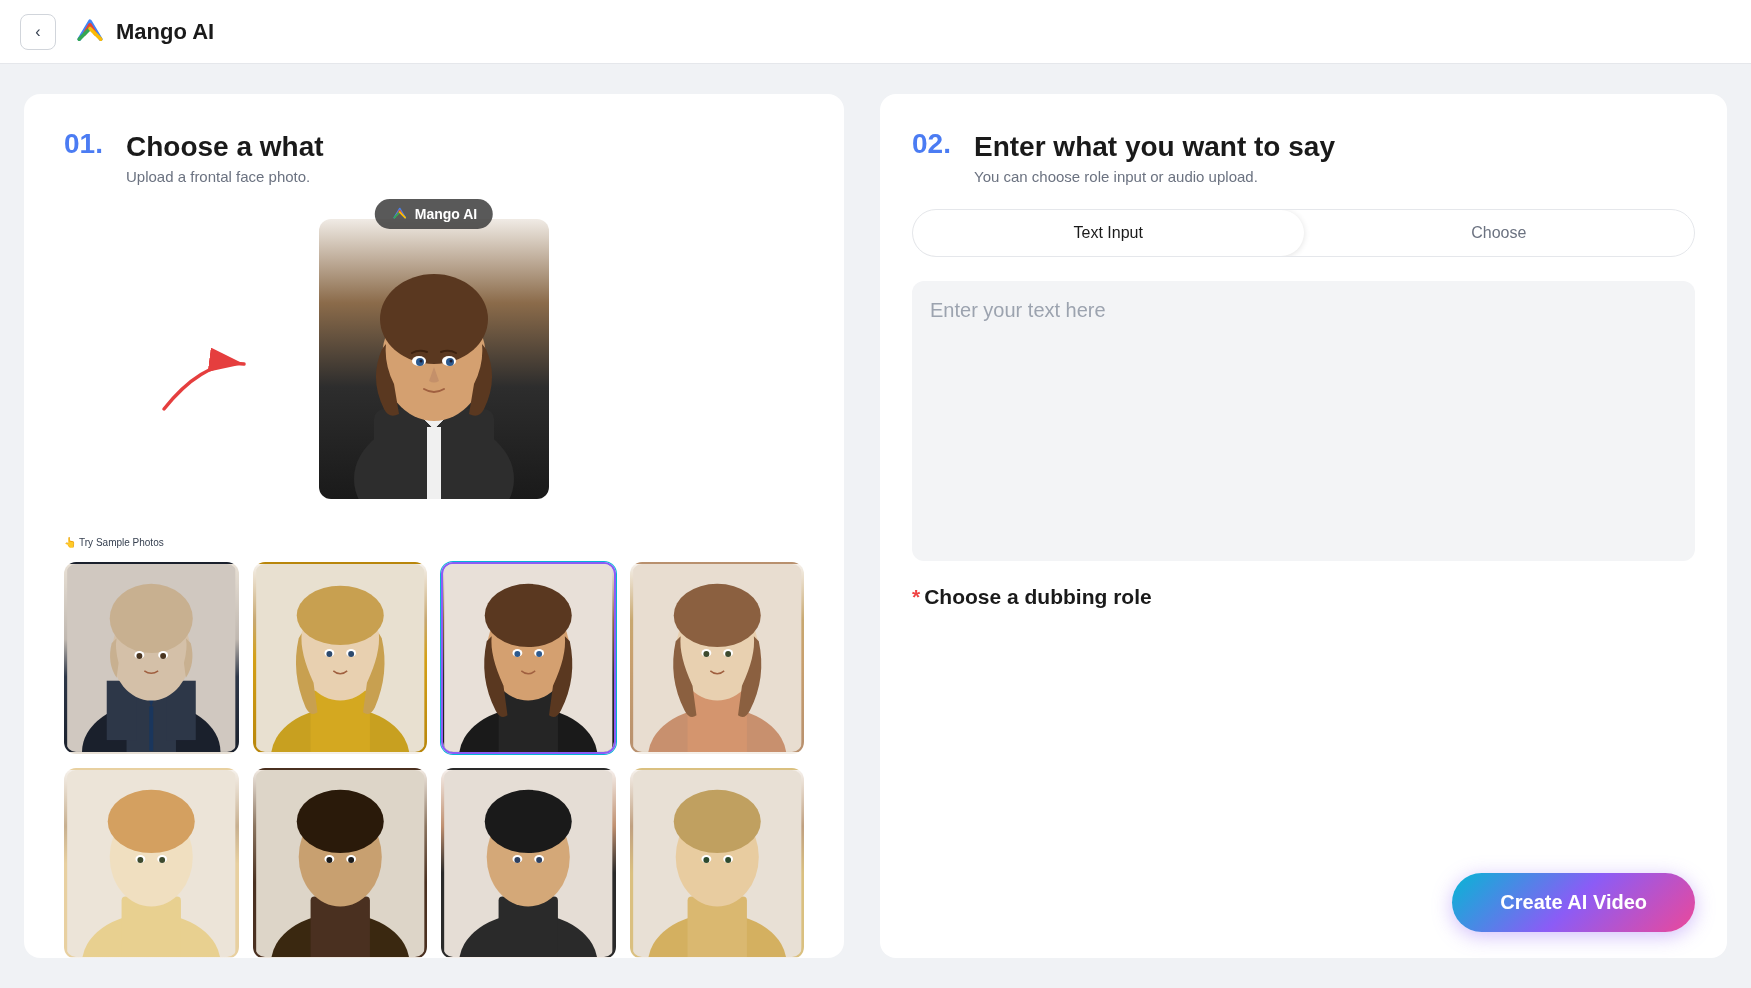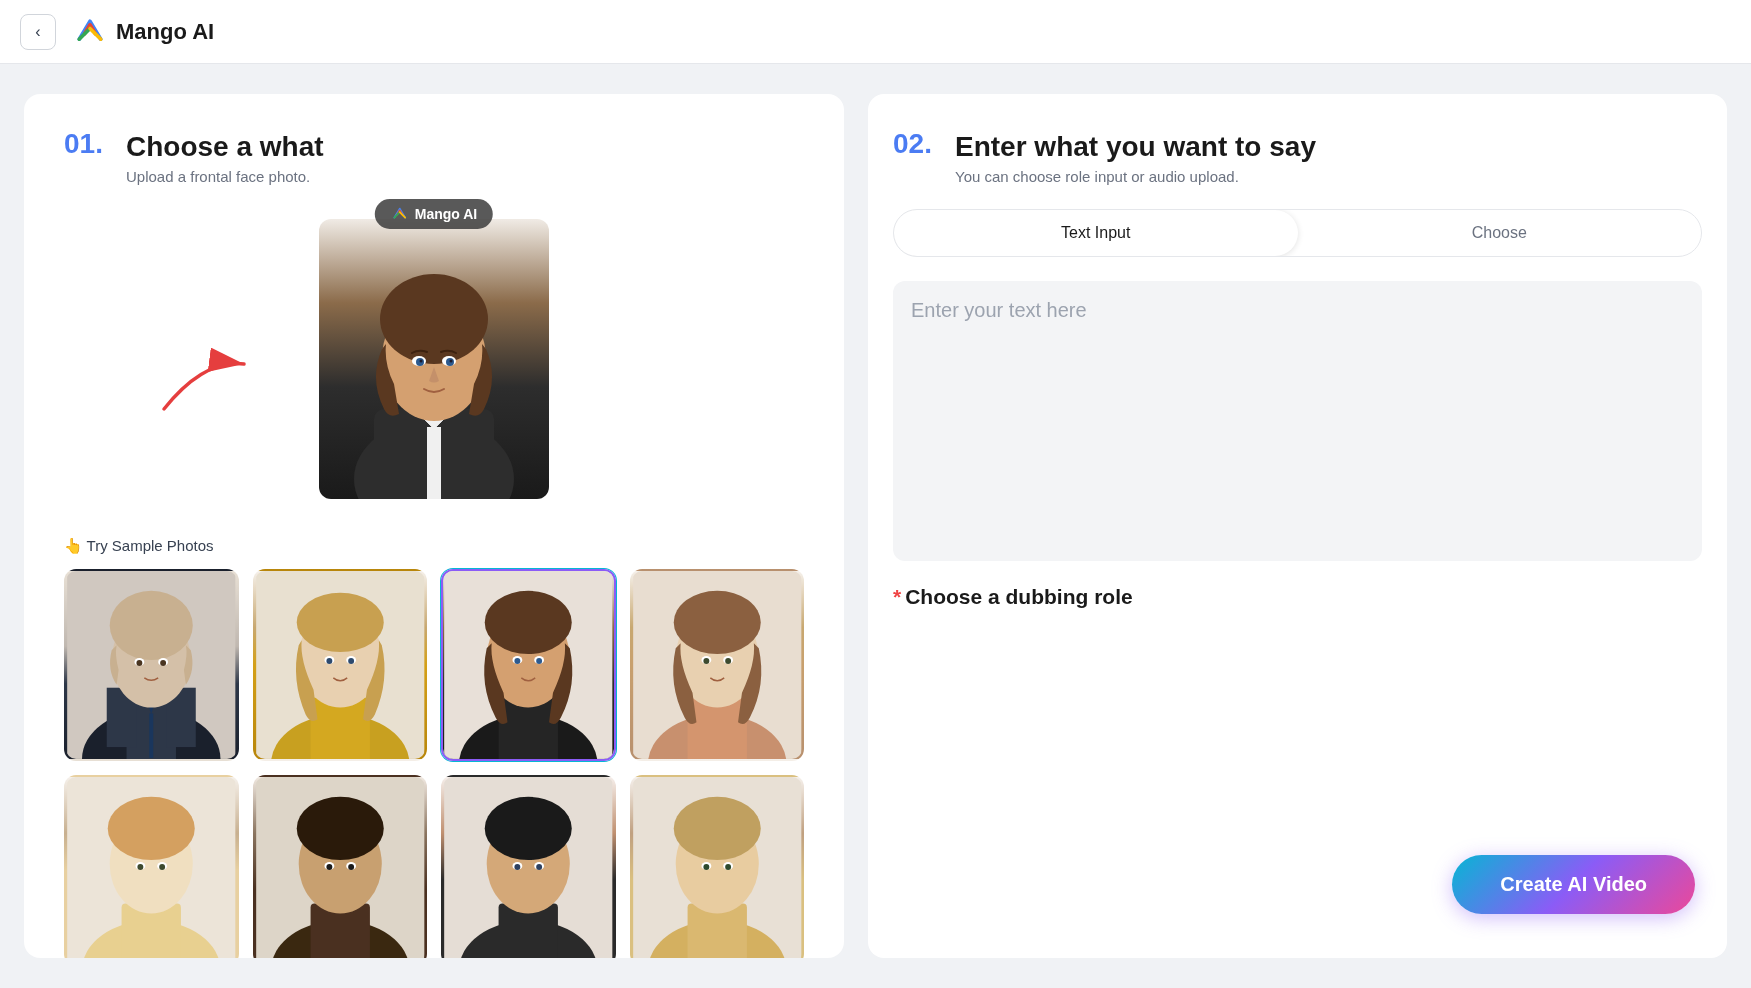--- a/index.html
+++ b/index.html
@@ -45,21 +45,21 @@
     }
     .logo-text {
       font-size: 22px;
       font-weight: 700;
       color: #1a1a1a;
     }
 
     
     .main-content {
       display: flex;
-      gap: 0;
+      gap: 12px;
       padding: 30px 24px;
       height: calc(988px - 64px);
     }
 
     
     .left-panel {
       background: #fff;
       border-radius: 16px;
       padding: 36px 40px;
       flex: 0 0 820px;
@@ -137,21 +137,21 @@
     .arrow-indicator {
       position: absolute;
       left: 80px;
       top: 50%;
       transform: translateY(-20px);
       pointer-events: none;
     }
 
     
     .sample-label {
-      font-size: 15px;
+      font-size: 10px;
       color: #374151;
       margin-bottom: 14px;
       display: flex;
       align-items: center;
       gap: 6px;
       font-weight: 500;
     }
     .sample-grid {
       display: grid;
       grid-template-columns: repeat(4, 1fr);
@@ -187,21 +187,21 @@
     .person-4 { background: linear-gradient(180deg, #f5f0ea 0%, #c8a870 30%, #c8a06e 50%, #b8906e 100%); }
     .person-5 { background: linear-gradient(180deg, #f5f0ea 0%, #c8b090 30%, #e8d0a0 50%); }
     .person-6 { background: linear-gradient(180deg, #f0e8e0 0%, #8b7560 30%, #4a3020 60%); }
     .person-7 { background: linear-gradient(180deg, #f5eeea 0%, #c09070 30%, #2a2a2a 55%); }
     .person-8 { background: linear-gradient(180deg, #f5f0eb 0%, #c0a080 30%, #dac080 55%); }
 
     
     .right-panel {
       background: #fff;
       border-radius: 16px;
-      padding: 36px 25px;
+      padding: 36px 32px;
       flex: 1;
       overflow-y: auto;
       position: relative;
     }
 
     .tabs-row {
       display: flex;
       border-radius: 50px;
       overflow: hidden;
       border: 1px solid #e5e7eb;
@@ -253,21 +253,21 @@
       margin-bottom: 4px;
     }
     .required-star {
       color: #ef4444;
       margin-right: 4px;
     }
 
     
     .create-btn {
       position: absolute;
-      bottom: 44px;
+      bottom: 26px;
       right: 32px;
       background: linear-gradient(135deg, #06b6d4, #8b5cf6, #ec4899);
       color: #fff;
       border: none;
       border-radius: 50px;
       padding: 18px 48px;
       font-size: 20px;
       font-weight: 700;
       cursor: pointer;
       white-space: nowrap;

